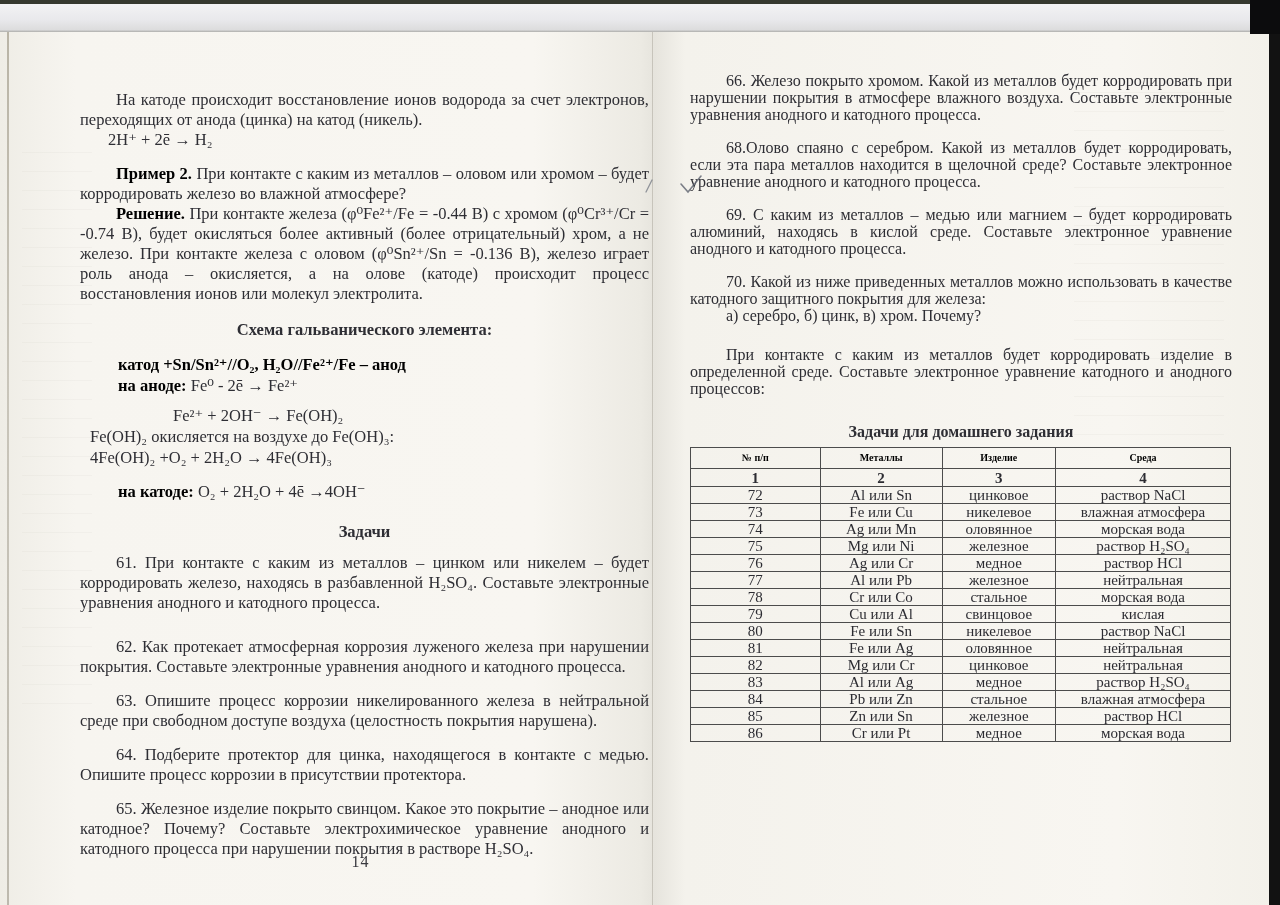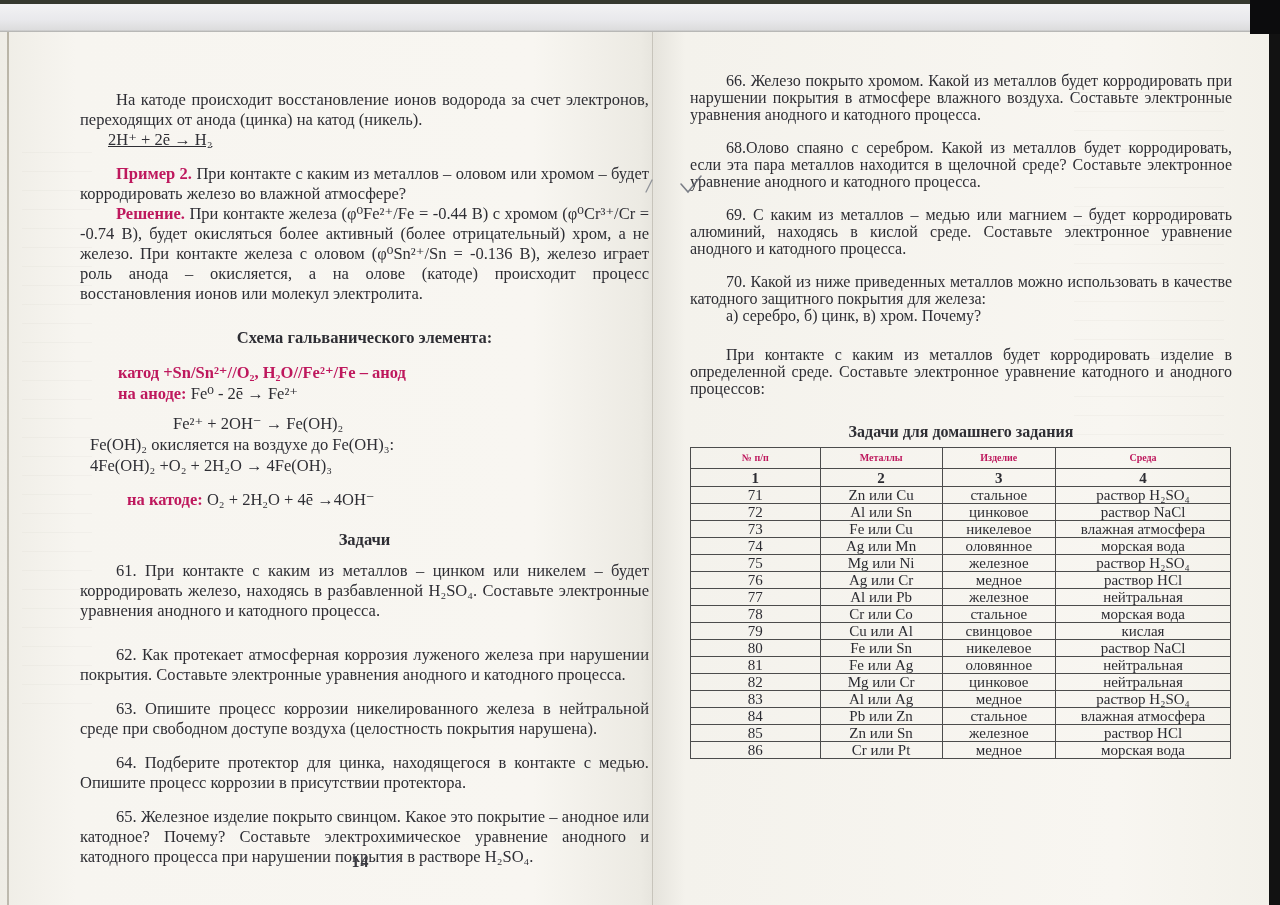--- a/index.html
+++ b/index.html
@@ -58,41 +58,41 @@
       rgba(150,144,128,0.10) 0 1px, transparent 1px 19px);
     opacity: .55; filter: blur(.4px);
   }
   .ghost-left  { top: 120px; left: 12px; width: 70px; height: 560px; }
   .ghost-right { top: 60px; right: 44px; width: 150px; height: 360px; }
 
   
   .bt { font-size: 16.5px; line-height: 20px; text-align: justify; }
   .page-right .bt { line-height: 17px; font-size: 16px; }
   .ind { text-indent: 36px; }
-  b, th { color: #be185d; }
+  b, th { color: #000000; }
   .heading { font-weight: bold; text-align: center; font-size: 16.5px; }
 
-  .eq-h2 { margin: 0 0 0 28px; text-decoration: underline; }
-  .scheme-heading { margin-top: 24px; }
+  .eq-h2 { margin: 0 0 0 28px; }
+  .scheme-heading { margin-top: 16px; }
   .scheme-block { margin: 14px 0 0 38px; }
   .scheme-block .line { line-height: 21px; text-align: left; }
   .eq-centered { margin: 9px 0 0 55px; }
-  .cathode-line { margin-top: 13px; margin-left: 9px; }
+  .cathode-line { margin-top: 13px; }
   .tasks-heading { margin-top: 20px; }
   .task { margin-top: 11px; }
   .page-right .task-gap { margin-top: 16px; }
   .options-line { text-indent: 36px; }
   .homework-heading { margin-top: 26px; }
   .homework-intro { margin-top: 22px; }
 
   .pagenum {
     position: absolute; bottom: 40px; left: 0; width: 100%;
     text-align: center; font-size: 16px; letter-spacing: 1px; color: #3a3a40;
   }
-  .page-left .pagenum { bottom: 34px; padding-left: 56px; font-weight: bold; }
+  .page-left .pagenum { bottom: 34px; padding-left: 56px; }
   .page-right .pagenum { bottom: 42px; }
 
   
   table.hw {
     width: 541px; margin-top: 7px; border-collapse: collapse;
     font-size: 15px; color: #2c2c32; table-layout: fixed;
   }
   table.hw th, table.hw td {
     border: 1px solid #4c4c4c; text-align: center; vertical-align: middle;
     padding: 0 2px; height: 17px; line-height: 16px; overflow: hidden; white-space: nowrap;
@@ -189,26 +189,20 @@
       </tr>
       <tr class="colnum">
         <td>1</td>
         <td>2</td>
         <td>3</td>
         <td>4</td>
       </tr>
     </thead>
     <tbody>
         <tr>
-          <td>71</td>
-          <td>Zn или Cu</td>
-          <td>стальное</td>
-          <td>раствор H₂SO₄</td>
-        </tr>
-        <tr>
           <td>72</td>
           <td>Al или Sn</td>
           <td>цинковое</td>
           <td>раствор NaCl</td>
         </tr>
         <tr>
           <td>73</td>
           <td>Fe или Cu</td>
           <td>никелевое</td>
           <td>влажная атмосфера</td>

